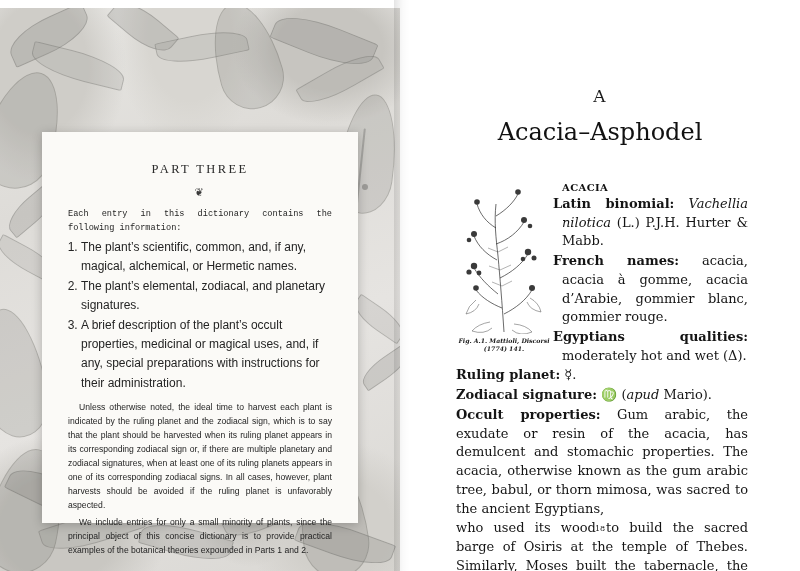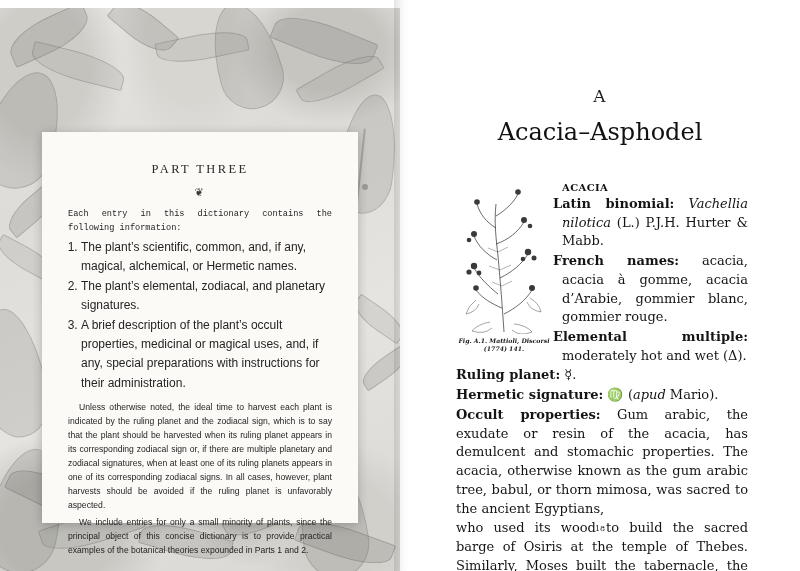--- a/index.html
+++ b/index.html
@@ -323,29 +323,29 @@
         <p class="hang">
           <span class="fld">Latin binomial:</span>
           <span class="ital">Vachellia nilotica</span>
           <span> (L.) P.J.H. Hurter &amp; Mabb.</span>
         </p>
         <p class="hang">
           <span class="fld">French names:</span>
           <span>acacia, acacia à gomme, acacia d’Arabie, gommier blanc, gommier rouge.</span>
         </p>
         <p class="hang">
-          <span class="fld">Elemental multiple:</span>
+          <span class="fld">Egyptians qualities:</span>
           <span>moderately hot and wet (Δ).</span>
         </p>
         <p class="hang">
           <span class="fld">Ruling planet:</span>
           <span>☿.</span>
         </p>
         <p class="hang">
-          <span class="fld">Hermetic signature:</span>
+          <span class="fld">Zodiacal signature:</span>
           <span>♍ (<span class="ital">apud</span> Mario).</span>
         </p>
         <p>
           <span class="fld">Occult properties:</span>
           <span>Gum arabic, the exudate or resin of the acacia, has demulcent and stomachic properties. The acacia, otherwise known as the gum arabic tree, babul, or thorn mimosa, was sacred to the ancient Egyptians,</span>
         </p>
         <p>
           who used its wood to build the sacred barge of Osiris at the temple of Thebes.
           Similarly, Moses built the tabernacle, the ark of the covenant, and the table
           of showbread out of acacia or <span class="ital">shittim</span> (שטים) wood. In Freemasonry, the acacia is a tripartite symbol for the <span class="ital">immortality of the soul</span>, because it is an evergreen; <span class="ital">innocence</span>, because the Greek word ἀκακία also means “guilelessness”; and <span class="ital">initiation</span>, because a sprig of acacia marks the grave of Hiram Abiff. It is an ideal choice of wood for ritual furniture in rites of ceremonial magic.<sup>1</sup>

